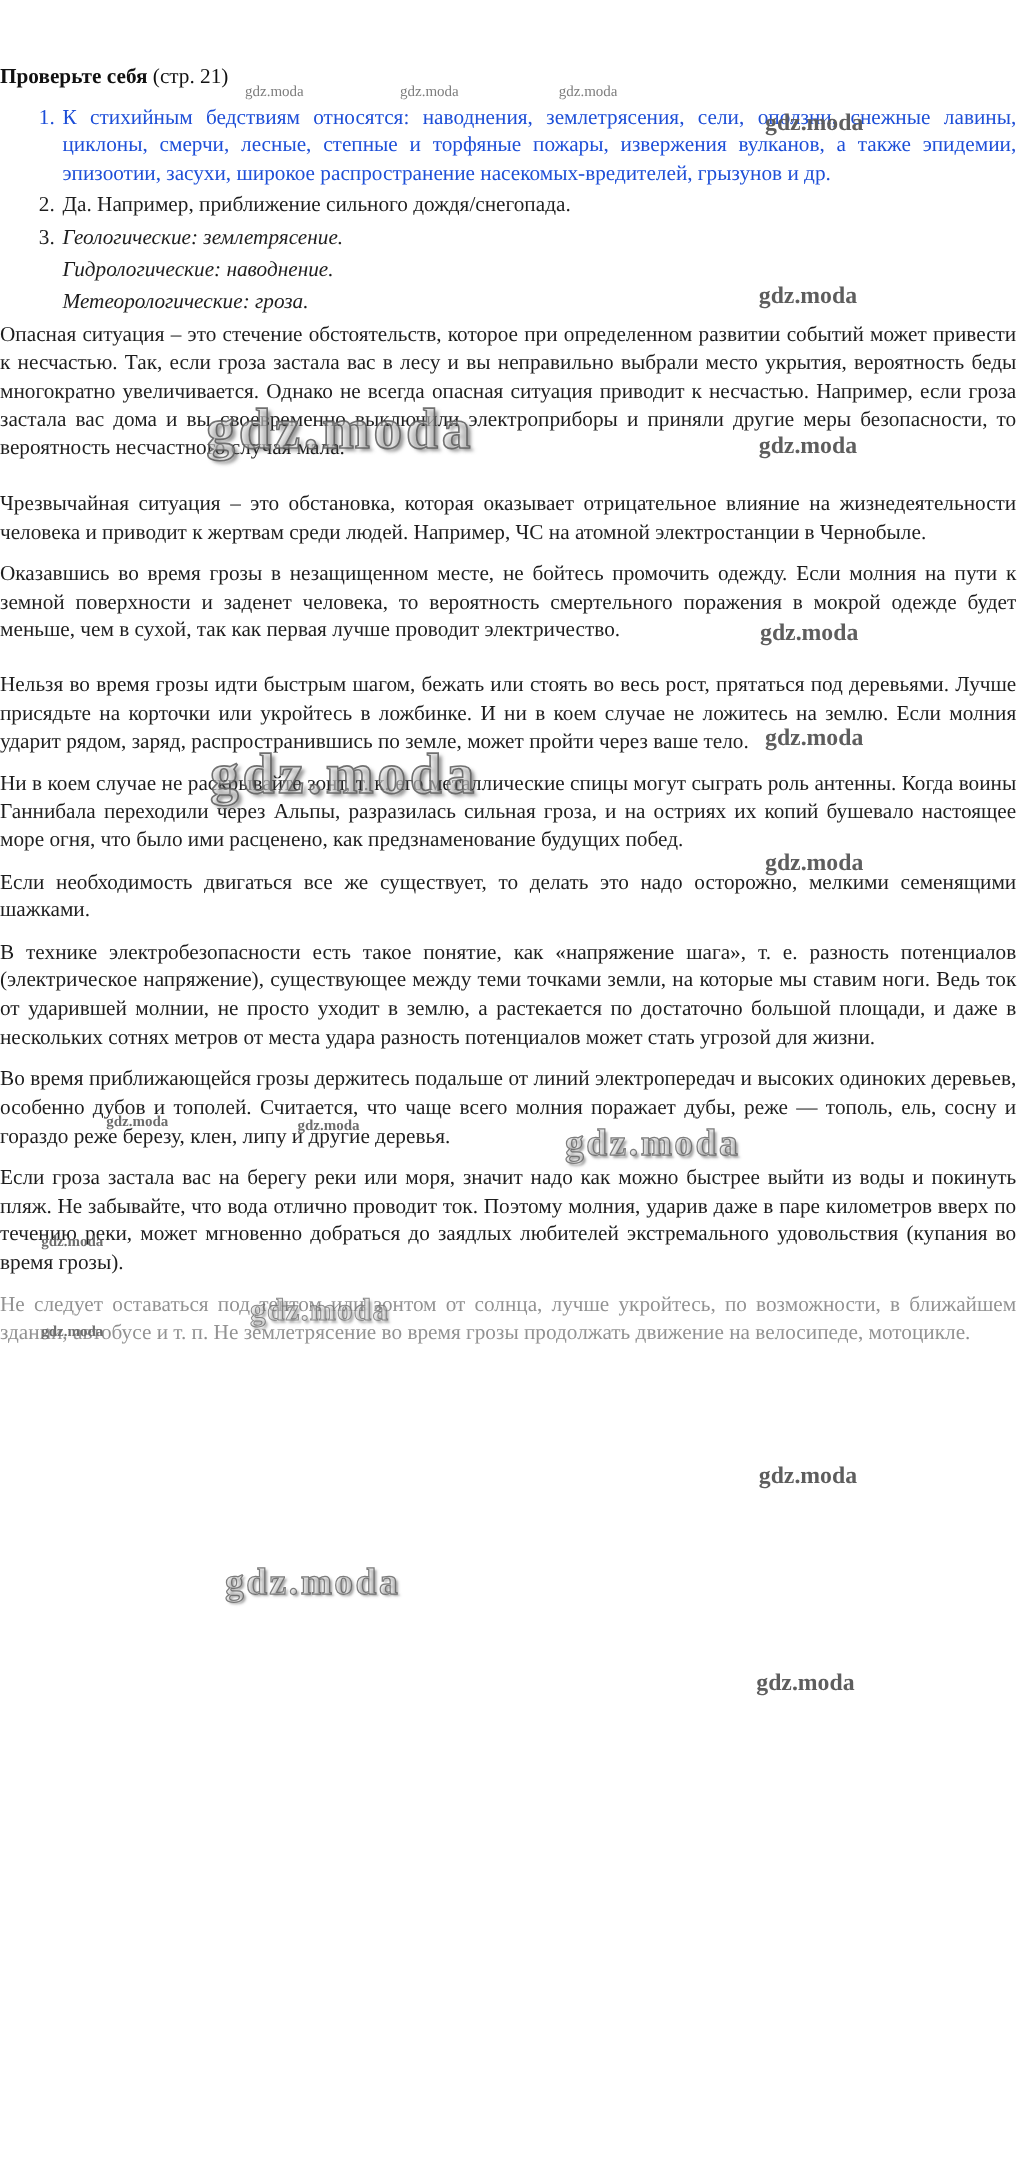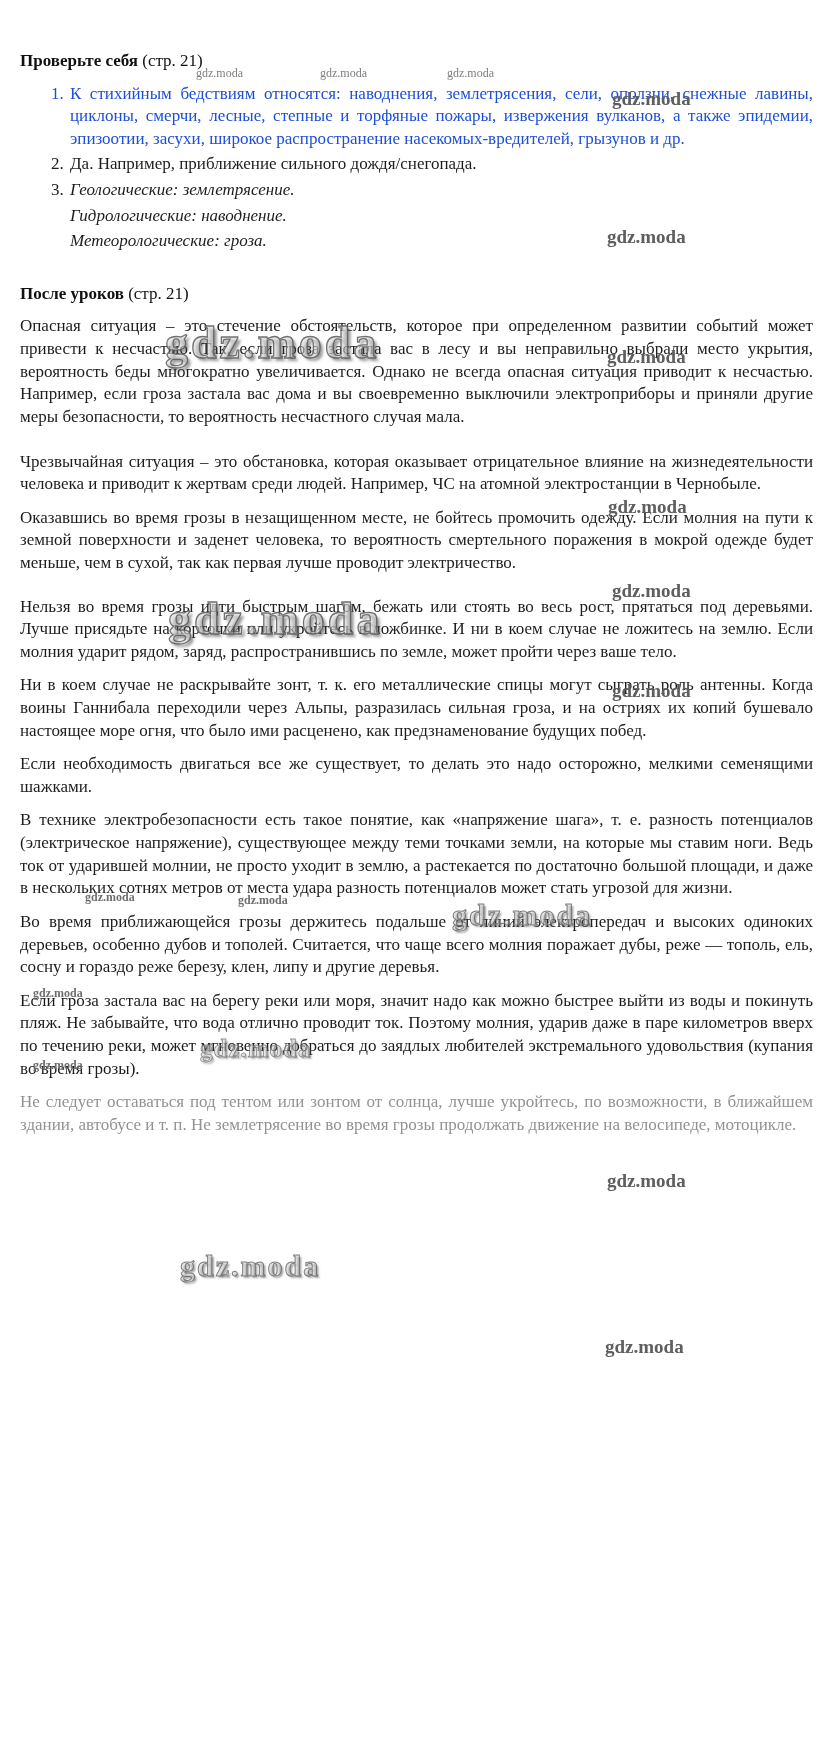--- a/index.html
+++ b/index.html
@@ -3,21 +3,21 @@
 <meta charset="utf-8">
 <style>
   * { margin:0; padding:0; box-sizing:border-box; }
   html,body { background:#ffffff; }
   body { width:823px; font-family:"Liberation Serif", serif; }
   .page {
     position:relative;
     width:823px;
     min-height:1737px;
     background:#ffffff;
-    padding:50px 10px 60px 20px;
+    padding:50px 10px 60px 0;
     font-size:17px;
     line-height:1.33;
     color:#1d1d1d;
     overflow:hidden;
   }
   h2.sec-title { font-size:17px; font-weight:bold; margin:16px 0 10px 0; color:#111; }
   h2.sec-title .pref { font-weight:normal; }
   h2.first { margin-top:0; }
   p.body-par { text-align:justify; margin:0 0 11px 0; }
   ol.answers { margin:10px 0 4px 0; padding-left:48px; }
@@ -92,21 +92,20 @@
     <li>Да. Например, приближение сильного дождя/снегопада.</li>
     <li>
       <div class="answer-lines">
         <div>Геологические: землетрясение.</div>
         <div>Гидрологические: наводнение.</div>
         <div>Метеорологические: гроза.</div>
       </div>
     </li>
   </ol>
 
-  <h2 class="sec-title" style="margin-top:30px;"><span>После уроков</span> <span class="pref">(стр. 21)</span></h2>
 
   <p class="body-par" style="margin-bottom:22px;">Опасная ситуация – это стечение обстоятельств, которое при определенном развитии событий может привести к несчастью. Так, если гроза застала вас в лесу и вы неправильно выбрали место укрытия, вероятность беды многократно увеличивается. Однако не всегда опасная ситуация приводит к несчастью. Например, если гроза застала вас дома и вы своевременно выключили электроприборы и приняли другие меры безопасности, то вероятность несчастного случая мала.</p>
   <p class="body-par">Чрезвычайная ситуация – это обстановка, которая оказывает отрицательное влияние на жизнедеятельности человека и приводит к жертвам среди людей. Например, ЧС на атомной электростанции в Чернобыле.</p>
 
 
   <p class="body-par">Оказавшись во время грозы в незащищенном месте, не бойтесь промочить одежду. Если молния на пути к земной поверхности и заденет человека, то вероятность смертельного поражения в мокрой одежде будет меньше, чем в сухой, так как первая лучше проводит электричество.</p>
   <div class="gap-lg"></div>
   <p class="body-par">Нельзя во время грозы идти быстрым шагом, бежать или стоять во весь рост, прятаться под деревьями. Лучше присядьте на корточки или укройтесь в ложбинке. И ни в коем случае не ложитесь на землю. Если молния ударит рядом, заряд, распространившись по земле, может пройти через ваше тело.</p>
   <p class="body-par">Ни в коем случае не раскрывайте зонт, т. к. его металлические спицы могут сыграть роль антенны. Когда воины Ганнибала переходили через Альпы, разразилась сильная гроза, и на остриях их копий бушевало настоящее море огня, что было ими расценено, как предзнаменование будущих побед.</p>
   <p class="body-par">Если необходимость двигаться все же существует, то делать это надо осторожно, мелкими семенящими шажками.</p>

